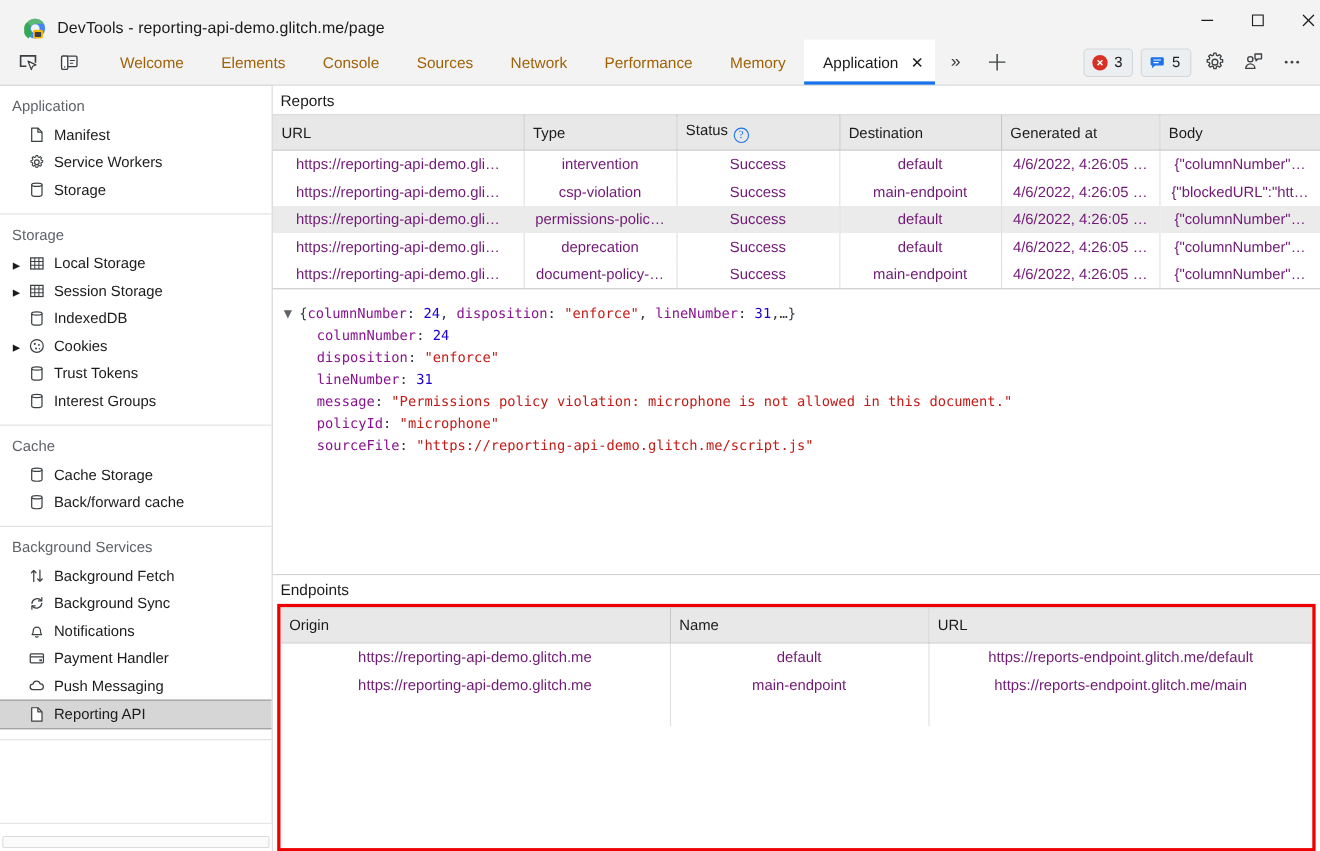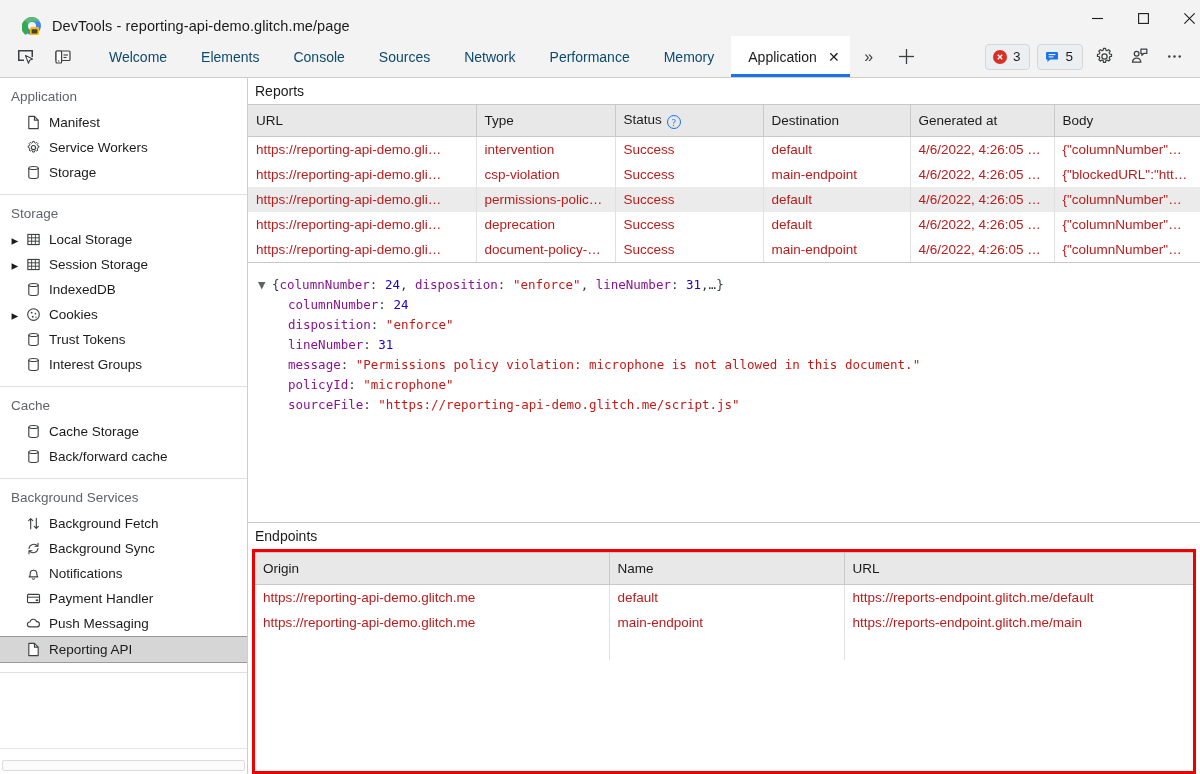--- a/index.html
+++ b/index.html
@@ -35,21 +35,21 @@
     border-bottom:1px solid #cdcdcd;
   }
   .tb-icons { display:flex; align-items:center; padding-left:10px; gap:8px; }
   .tb-icon {
     width:30px; height:30px; display:flex; align-items:center; justify-content:center;
     border-radius:3px;
   }
   .tabs { display:flex; align-items:stretch; margin-left:14px; }
   .tab {
     display:flex; align-items:center; justify-content:center;
-    padding:0 17px; font-size:14px; color:#0c4a6e; position:relative;
+    padding:0 17px; font-size:14px; color:#a16207; position:relative;
     white-space:nowrap;
   }
   .tab.active { background:#ffffff; color:#1b1b1b; padding-right:8px; }
   .tab.active::after {
     content:""; position:absolute; left:0; right:0; bottom:0; height:3px; background:#1a73e8;
   }
   .tab-close {
     margin-left:9px; width:16px; height:16px; display:flex; align-items:center;
     justify-content:center; font-size:14px; color:#1b1b1b; line-height:1;
   }
@@ -114,21 +114,21 @@
   
   .dtable { width:100%; border-collapse:collapse; table-layout:fixed; font-size:13.5px; }
   .dtable th {
     background:#e8e8e8; color:#1b1b1b; font-weight:normal; text-align:left;
     height:32px; padding:0 8px; border-right:1px solid #c8c8c8;
     border-top:1px solid #c8c8c8; border-bottom:1px solid #c8c8c8;
     white-space:nowrap; overflow:hidden;
   }
   .dtable td {
     height:25px; padding:0 8px; border-right:1px solid #e0e0e0;
-    white-space:nowrap; overflow:hidden; text-overflow:ellipsis; color:#b91c1c;
+    white-space:nowrap; overflow:hidden; text-overflow:ellipsis; color:#701a75;text-align:center;
   }
   .dtable tr.selected td { background:#ebebeb; }
   .help-q {
     display:inline-flex; align-items:center; justify-content:center;
     width:14px; height:14px; border:1.3px solid #1a73e8; border-radius:50%;
     color:#1a73e8; font-size:10px; vertical-align:-2px; margin-left:5px;
     font-family:"Liberation Serif", serif;
   }
 
   .reports-wrap { border-bottom:1px solid #c8c8c8; }

